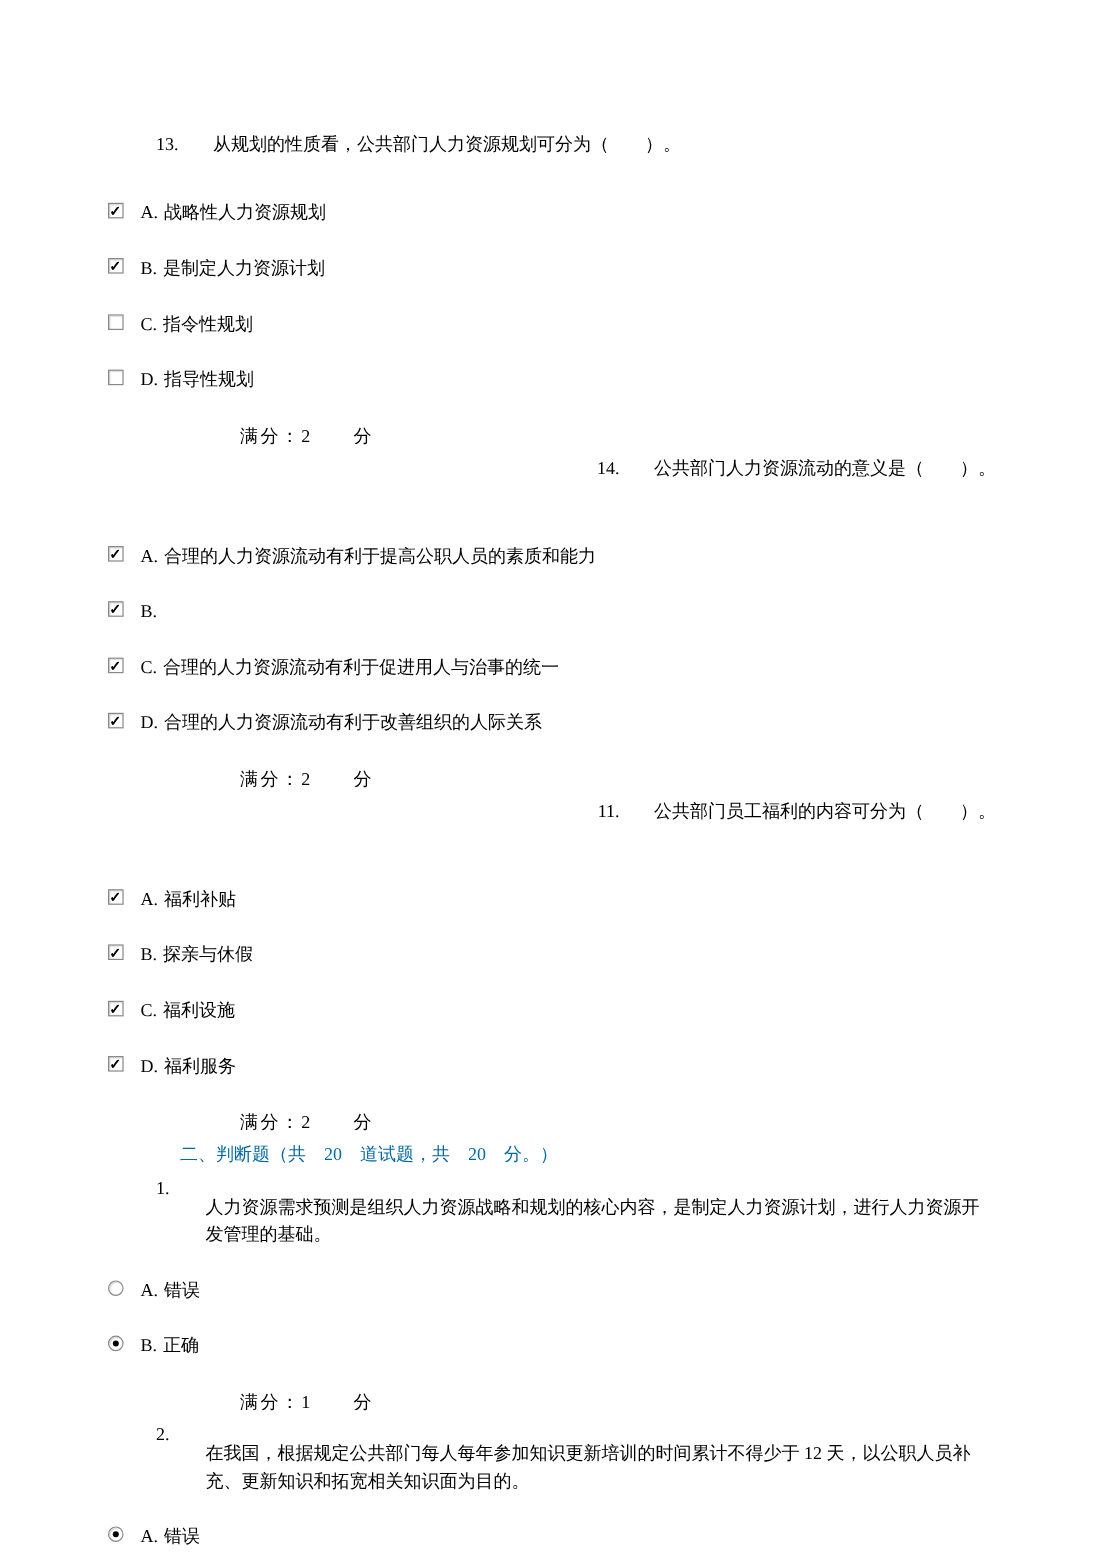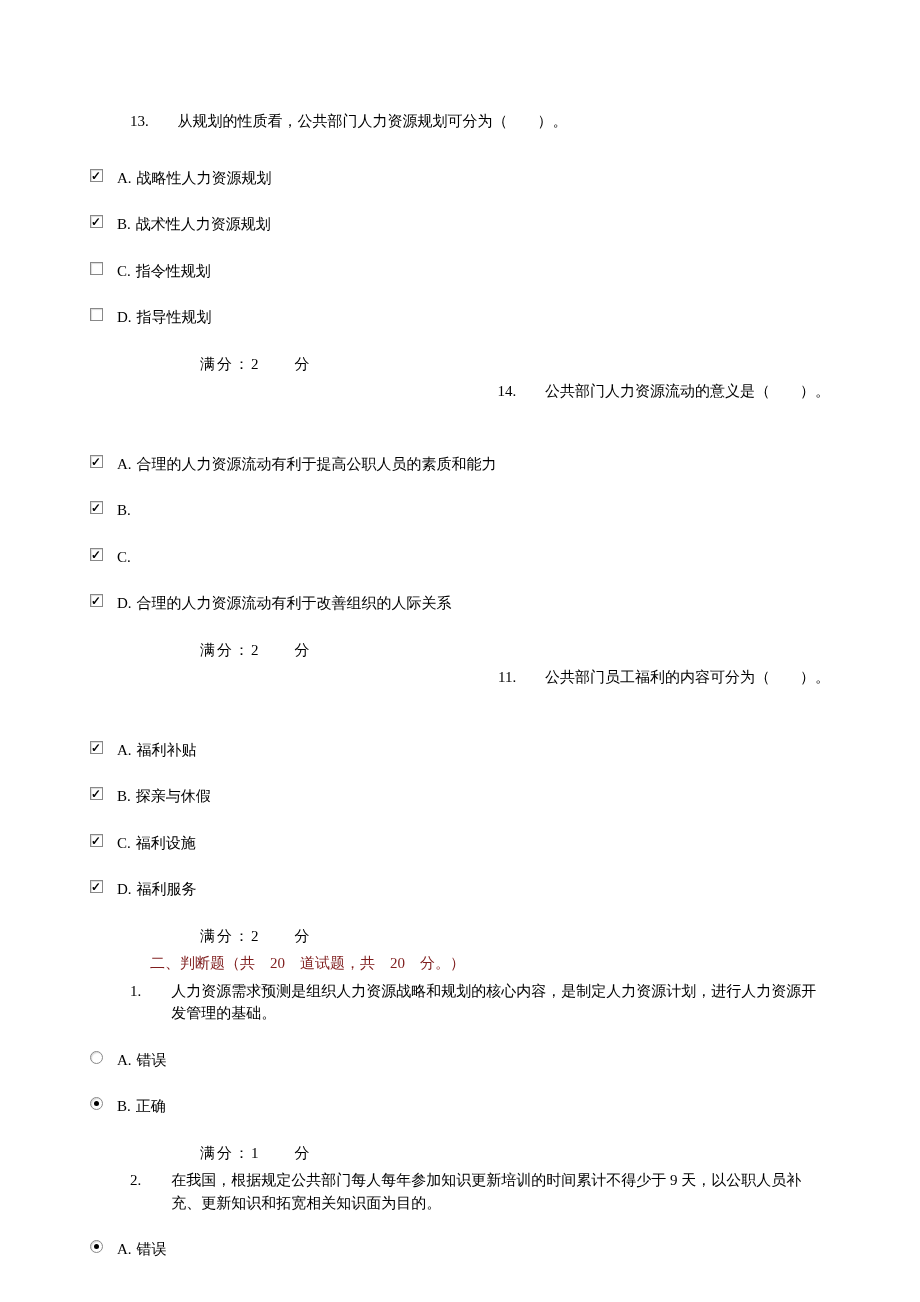--- a/index.html
+++ b/index.html
@@ -71,52 +71,53 @@
       letter-spacing: 2px;
       margin-bottom: 5px;
     }
     .followup-question {
       padding-left: 40px;
       margin-bottom: 50px;
       text-align: right;
     }
     .section-header {
       padding-left: 60px;
-      color: #7f1d1d;
+      color: #0369a1;
       margin-bottom: 5px;
     }
     .judge-question {
       display: flex;
       padding-left: 40px;
       margin-bottom: 24px;
     }
     .judge-number {
       margin-right: 30px;
       flex-shrink: 0;
     }
     .judge-text {
       flex: 1;
+      margin-top: 16px;
     }
   </style>
 </head>
 <body>
 
 <div class="question-header">
   <span class="question-number">13.</span>
   <span>从规划的性质看，公共部门人力资源规划可分为（　　）。</span>
 </div>
 <div class="option">
   <span class="checkbox-widget checked"></span>
   <span class="option-label">A.</span>
   <span>战略性人力资源规划</span>
 </div>
 <div class="option">
   <span class="checkbox-widget checked"></span>
   <span class="option-label">B.</span>
-  <span>战术性人力资源规划</span>
+  <span>是制定人力资源计划</span>
 </div>
 <div class="option">
   <span class="checkbox-widget"></span>
   <span class="option-label">C.</span>
   <span>指令性规划</span>
 </div>
 <div class="option">
   <span class="checkbox-widget"></span>
   <span class="option-label">D.</span>
   <span>指导性规划</span>
@@ -132,20 +133,21 @@
   <span class="option-label">A.</span>
   <span>合理的人力资源流动有利于提高公职人员的素质和能力</span>
 </div>
 <div class="option">
   <span class="checkbox-widget checked"></span>
   <span class="option-label">B.</span>
 </div>
 <div class="option">
   <span class="checkbox-widget checked"></span>
   <span class="option-label">C.</span>
+  <span>合理的人力资源流动有利于促进用人与治事的统一</span>
 </div>
 <div class="option">
   <span class="checkbox-widget checked"></span>
   <span class="option-label">D.</span>
   <span>合理的人力资源流动有利于改善组织的人际关系</span>
 </div>
 <div class="score-line">满分：2　　分</div>
 
 <div class="followup-question">
   <span class="question-number">11.</span>
@@ -186,19 +188,19 @@
 </div>
 <div class="option">
   <span class="radio-widget selected"></span>
   <span class="option-label">B.</span>
   <span>正确</span>
 </div>
 <div class="score-line">满分：1　　分</div>
 
 <div class="judge-question">
   <span class="judge-number">2.</span>
-  <span class="judge-text">在我国，根据规定公共部门每人每年参加知识更新培训的时间累计不得少于 9 天，以公职人员补充、更新知识和拓宽相关知识面为目的。</span>
+  <span class="judge-text">在我国，根据规定公共部门每人每年参加知识更新培训的时间累计不得少于 12 天，以公职人员补充、更新知识和拓宽相关知识面为目的。</span>
 </div>
 <div class="option">
   <span class="radio-widget selected"></span>
   <span class="option-label">A.</span>
   <span>错误</span>
 </div>
 
 </body></html>

